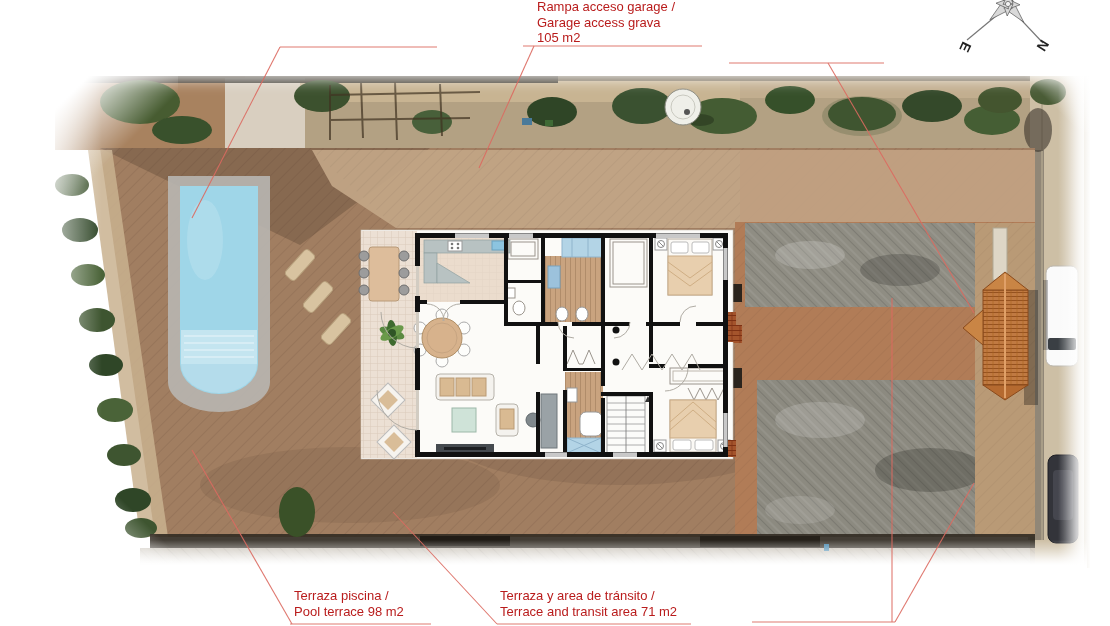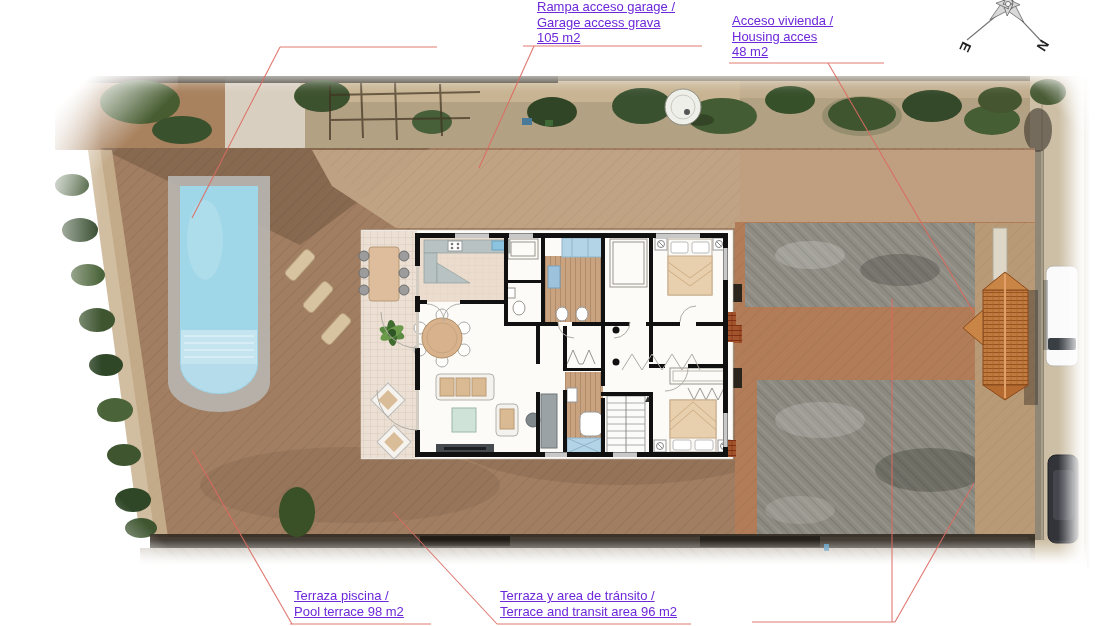--- a/index.html
+++ b/index.html
@@ -7,21 +7,21 @@
          font-family:"Liberation Sans",sans-serif;}
   .stage svg{position:absolute;left:0;top:0;}
   .fade{position:absolute;pointer-events:none;}
   #fadeL{left:14px;top:70px;width:88px;height:505px;background:linear-gradient(90deg,#fff 16%,rgba(255,255,255,0));}
   #fadeR{left:1058px;top:70px;width:44px;height:505px;background:linear-gradient(270deg,#fff 26%,rgba(255,255,255,0));}
   #fadeB{left:25px;top:540px;width:1062px;height:38px;background:linear-gradient(0deg,#fff 34%,rgba(255,255,255,0));}
   #fadeTL{left:18px;top:70px;width:160px;height:135px;background:linear-gradient(135deg,#fff 26%,rgba(255,255,255,0) 62%);}
   #fadeBL{left:18px;top:435px;width:160px;height:140px;background:linear-gradient(45deg,#fff 24%,rgba(255,255,255,0) 60%);}
   #fadeTR{left:1010px;top:70px;width:92px;height:62px;background:linear-gradient(225deg,#fff 12%,rgba(255,255,255,0) 55%);}
   #feather{left:26px;top:72px;width:1058px;height:498px;box-shadow:inset 0 0 16px 6px #fff;}
-  .label{position:absolute;font-size:13px;line-height:15.5px;color:#6d28d9;white-space:nowrap;z-index:8;text-decoration:underline;}
+  .label{position:absolute;font-size:13px;line-height:15.5px;color:#b91c1c;white-space:nowrap;z-index:8;}
   .lines{z-index:7;}
 </style>
 </head>
 <body>
 
 <div class="stage">
 
 <svg width="1110" height="626" viewBox="0 0 1110 626">
   <defs>
     <pattern id="pTerr" width="9" height="9" patternUnits="userSpaceOnUse" patternTransform="rotate(45)">
@@ -504,30 +504,25 @@
   </g>
 </svg>
 
 
 <div class="label" style="left:537px;top:-1px">
   <div>Rampa acceso garage /</div>
   <div>Garage access grava</div>
   <div>105 m2</div>
 </div>
 
-<div class="label" style="left:732px;top:13px">
-  <div>Acceso vivienda /</div>
-  <div>Housing acces</div>
-  <div>48 m2</div>
-</div>
 
 <div class="label" style="left:294px;top:588px">
   <div>Terraza piscina /</div>
   <div>Pool terrace 98 m2</div>
 </div>
 
 <div class="label" style="left:500px;top:588px">
   <div>Terraza y area de tránsito /</div>
-  <div>Terrace and transit area 96 m2</div>
+  <div>Terrace and transit area 71 m2</div>
 </div>
 
 
 </div>
 
 </body></html>

